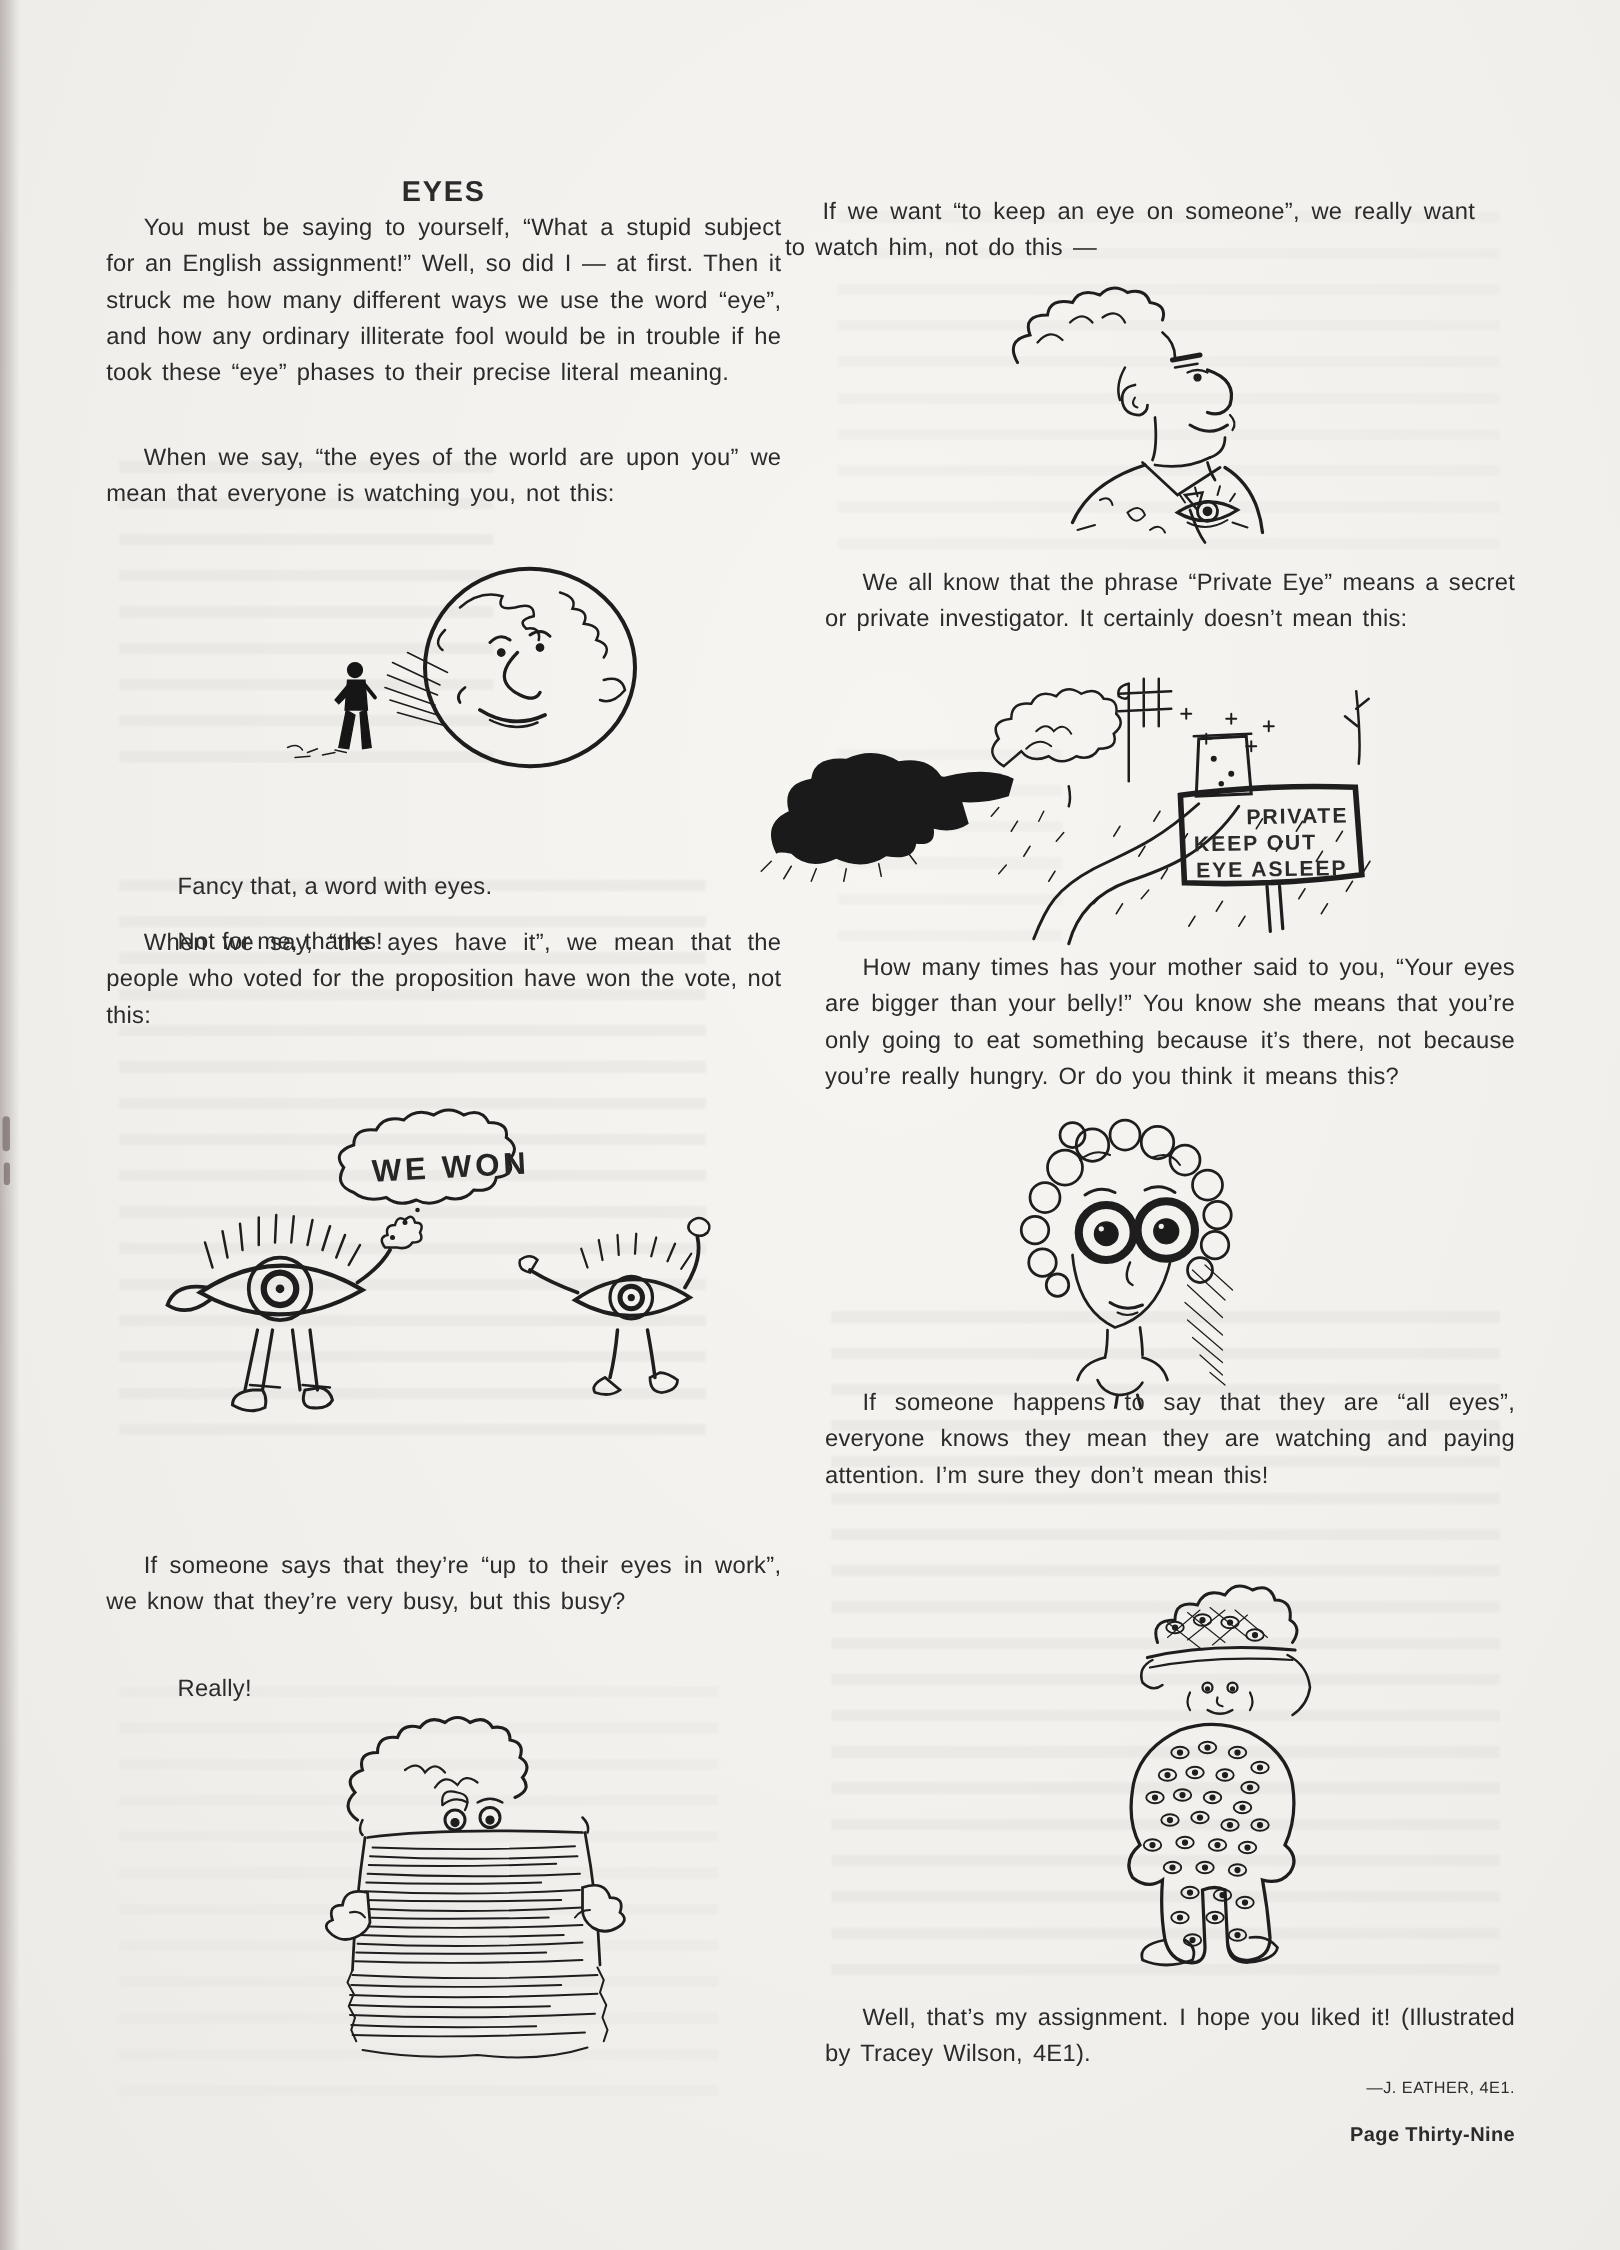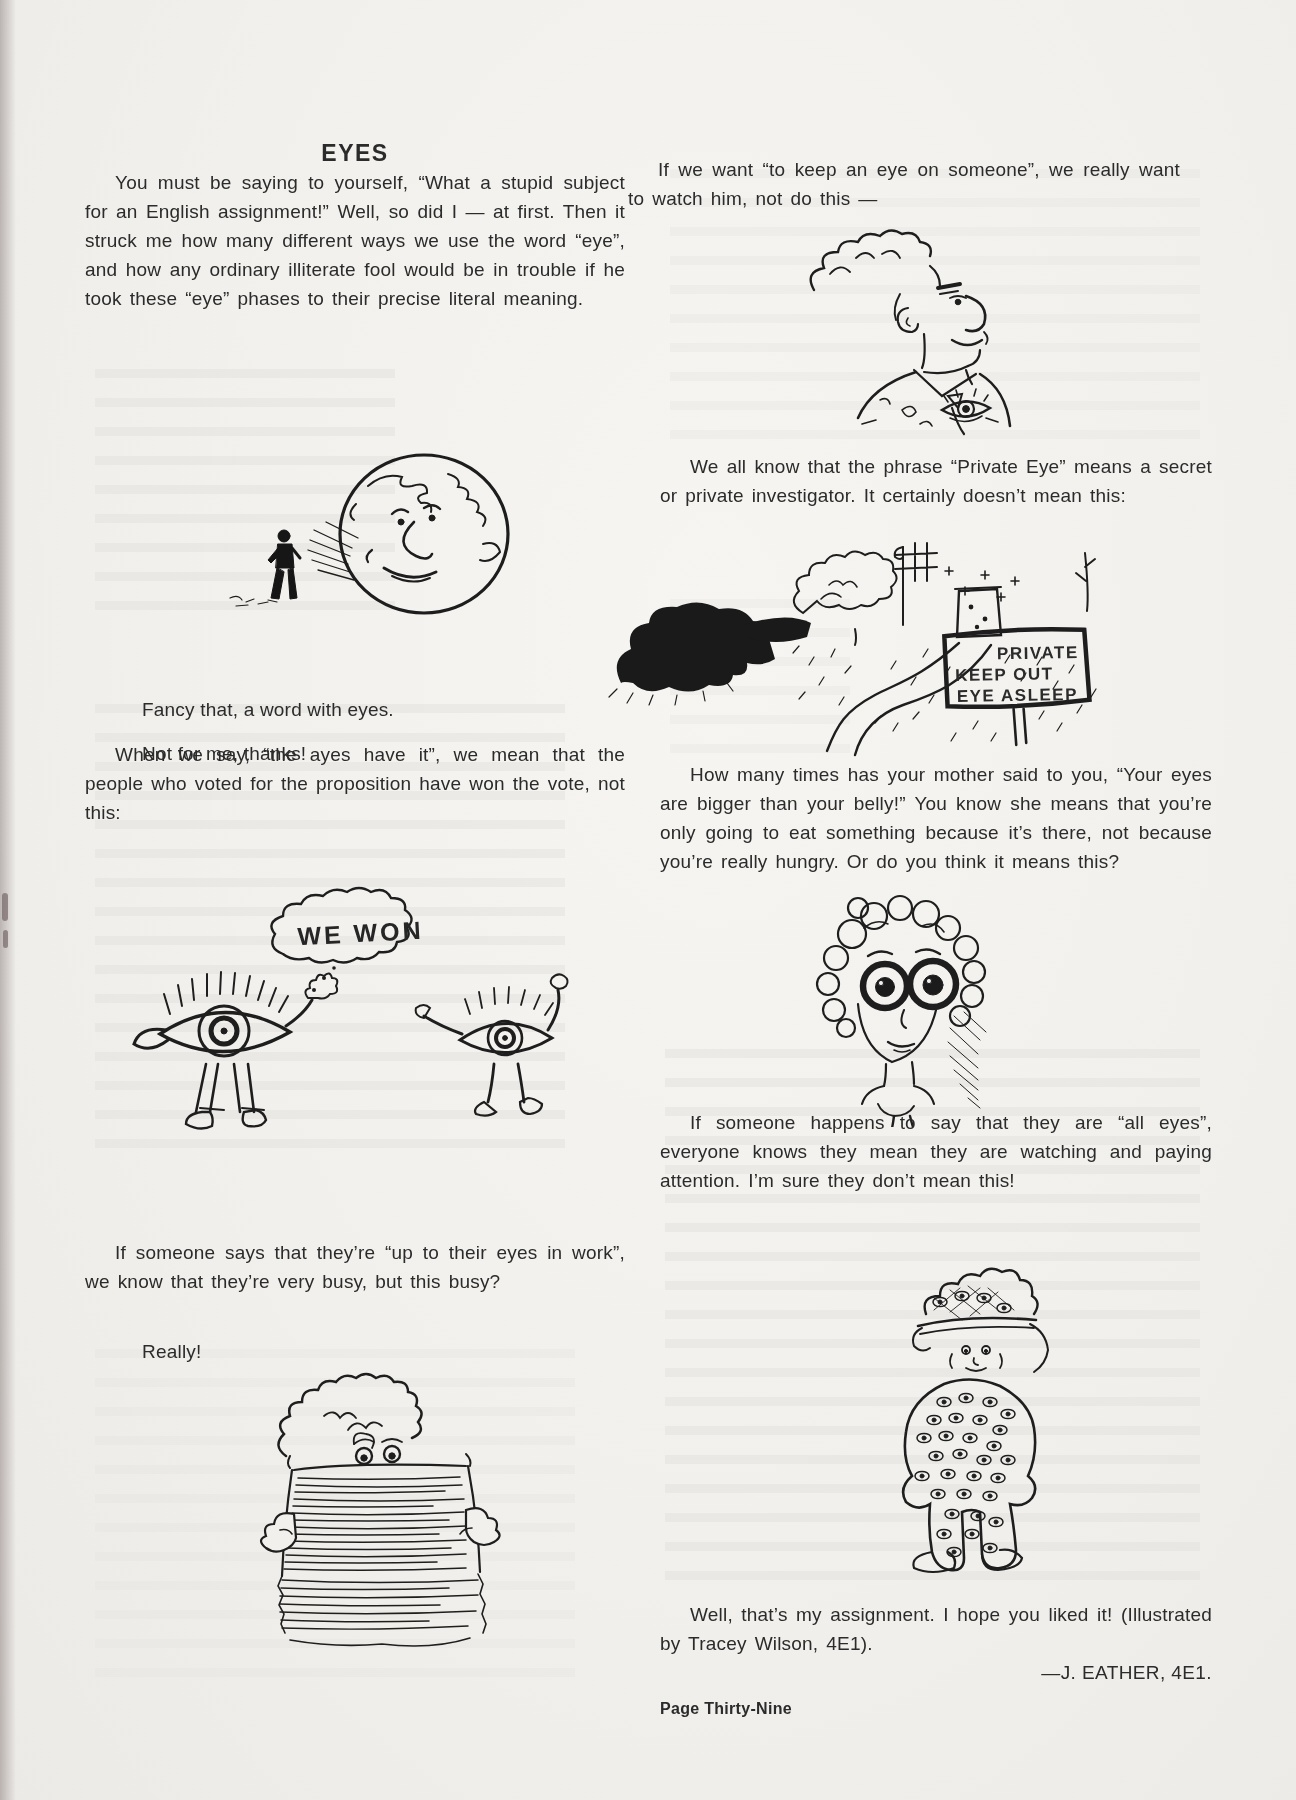--- a/index.html
+++ b/index.html
@@ -23,22 +23,22 @@
   .block { position:absolute; }
   p.copy {
     margin:0; font-size:19px; line-height:29px; letter-spacing:.2px;
     word-spacing:2.5px; text-align:justify;
   }
   .indent { text-indent:30px; }
   .headline {
     font-size:23px; font-weight:bold; letter-spacing:1.5px; text-align:center; margin:0;
   }
   .loose-line { font-size:19px; line-height:29px; letter-spacing:.2px; margin:15px; }
-  .byline { font-size:19px; font-weight:normal; text-align:right; letter-spacing:.4px; margin:0; }
-  .folio { font-size:16px; font-weight:bold; text-align:left; margin:0; letter-spacing:.3px; }
+  .byline { font-size:13px; font-weight:normal; text-align:right; letter-spacing:.4px; margin:0; }
+  .folio { font-size:16px; font-weight:bold; text-align:right; margin:0; letter-spacing:.3px; }
   svg { display:block; }
   svg text { font-family:"Liberation Sans", sans-serif; }
 </style>
 </head>
 <body>
 
 <div class="page">
 
   <div class="edge-shadow"></div>
   <div class="edge-mark" style="left:2px; top:893px; width:6px; height:28px;"></div>
@@ -52,20 +52,23 @@
   <div class="ghost" style="left:665px; top:1040px; width:535px; height:540px;"></div>
 
   <div class="block" style="left:85px; top:140px; width:540px;">
     <p class="headline">EYES</p>
   </div>
 
   <div class="block" style="left:85px; top:168px; width:540px;">
     <p class="copy indent">You must be saying to yourself, “What a stupid subject for an English assignment!” Well, so did I — at first. Then it struck me how many different ways we use the word “eye”, and how any ordinary illiterate fool would be in trouble if he took these “eye” phases to their precise literal meaning.</p>
   </div>
 
+  <div class="block" style="left:85px; top:352px; width:540px;">
+    <p class="copy indent">When we say, “the eyes of the world are upon you” we mean that everyone is watching you, not this:</p>
+  </div>
 
   <div class="block" style="left:196px; top:452px;">
     <svg viewBox="0 0 330 170" width="330" height="170">
       <g stroke="#1d1d1d" fill="none" stroke-linecap="round">
         <g>
           <ellipse cx="228" cy="82" rx="84" ry="79" stroke-width="3.2"></ellipse>
           <path d="M172 34 q16 -14 34 -9 q-6 12 10 9 q16 -5 15 7 q-14 3 -6 10 q12 -2 10 9" stroke-width="2"></path>
           <path d="M252 22 q14 4 10 13 q14 1 9 12 q16 2 10 13 q13 4 6 14" stroke-width="2"></path>
           <path d="M287 92 q14 -4 17 8 q-10 12 -20 8" stroke-width="2"></path>
           <path d="M160 52 q-10 10 -2 16" stroke-width="2"></path>

